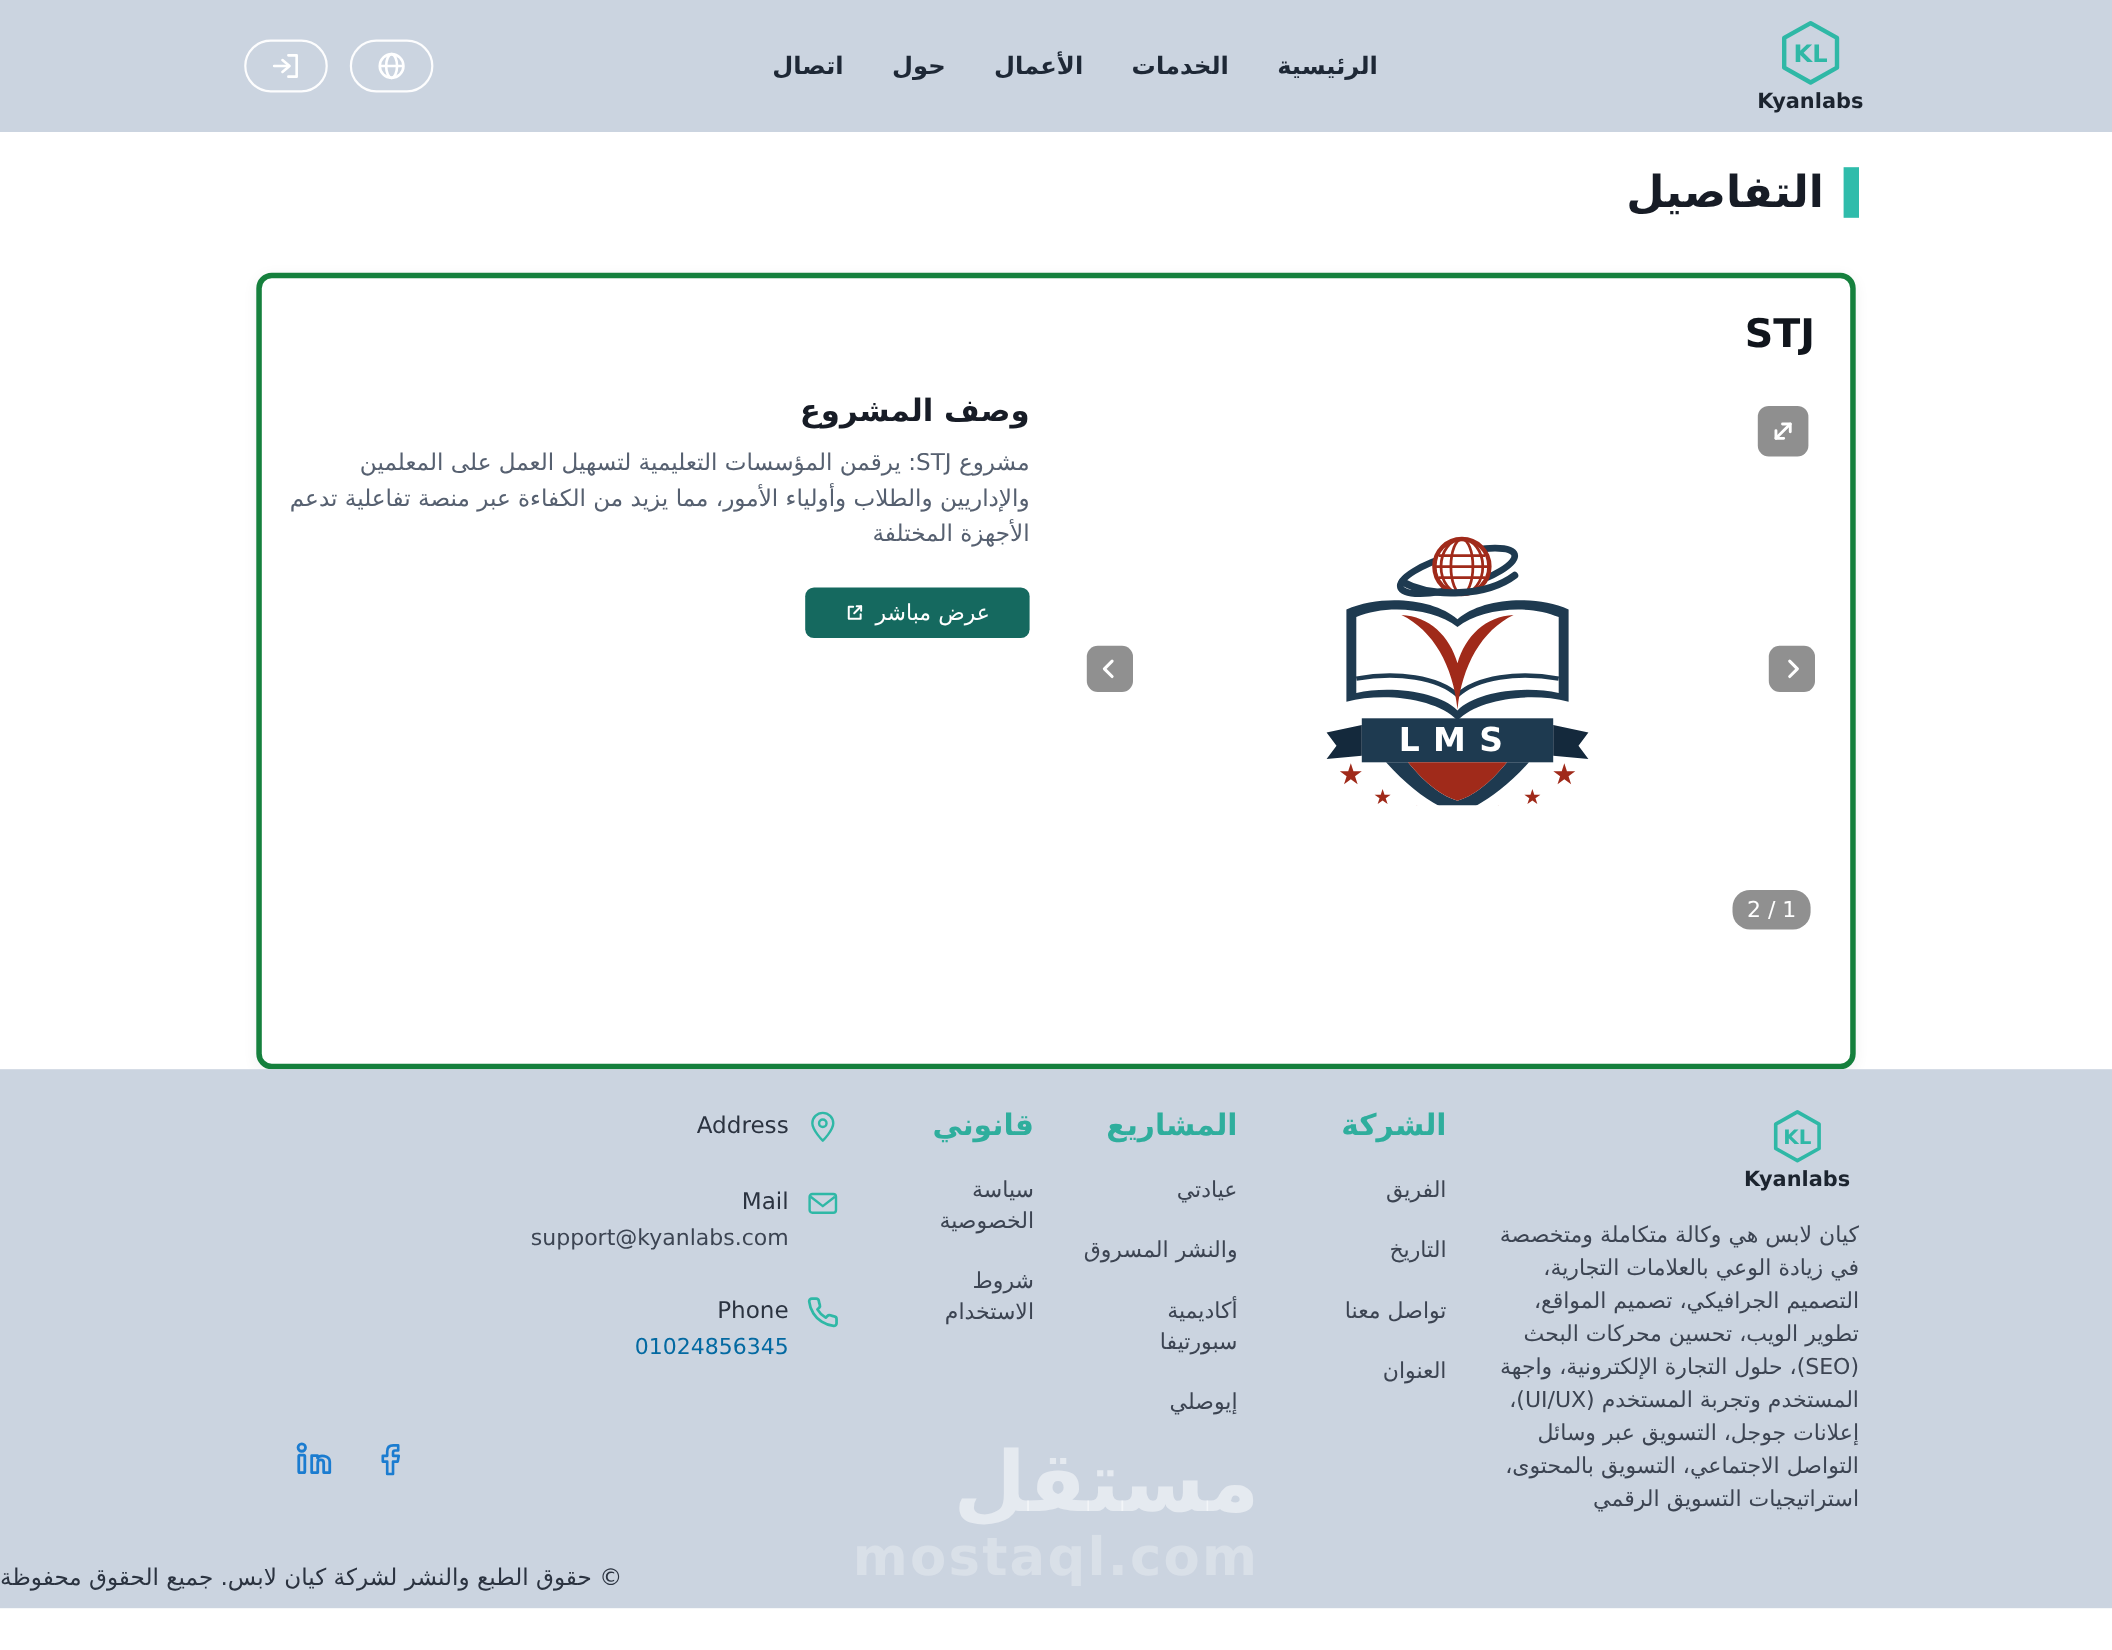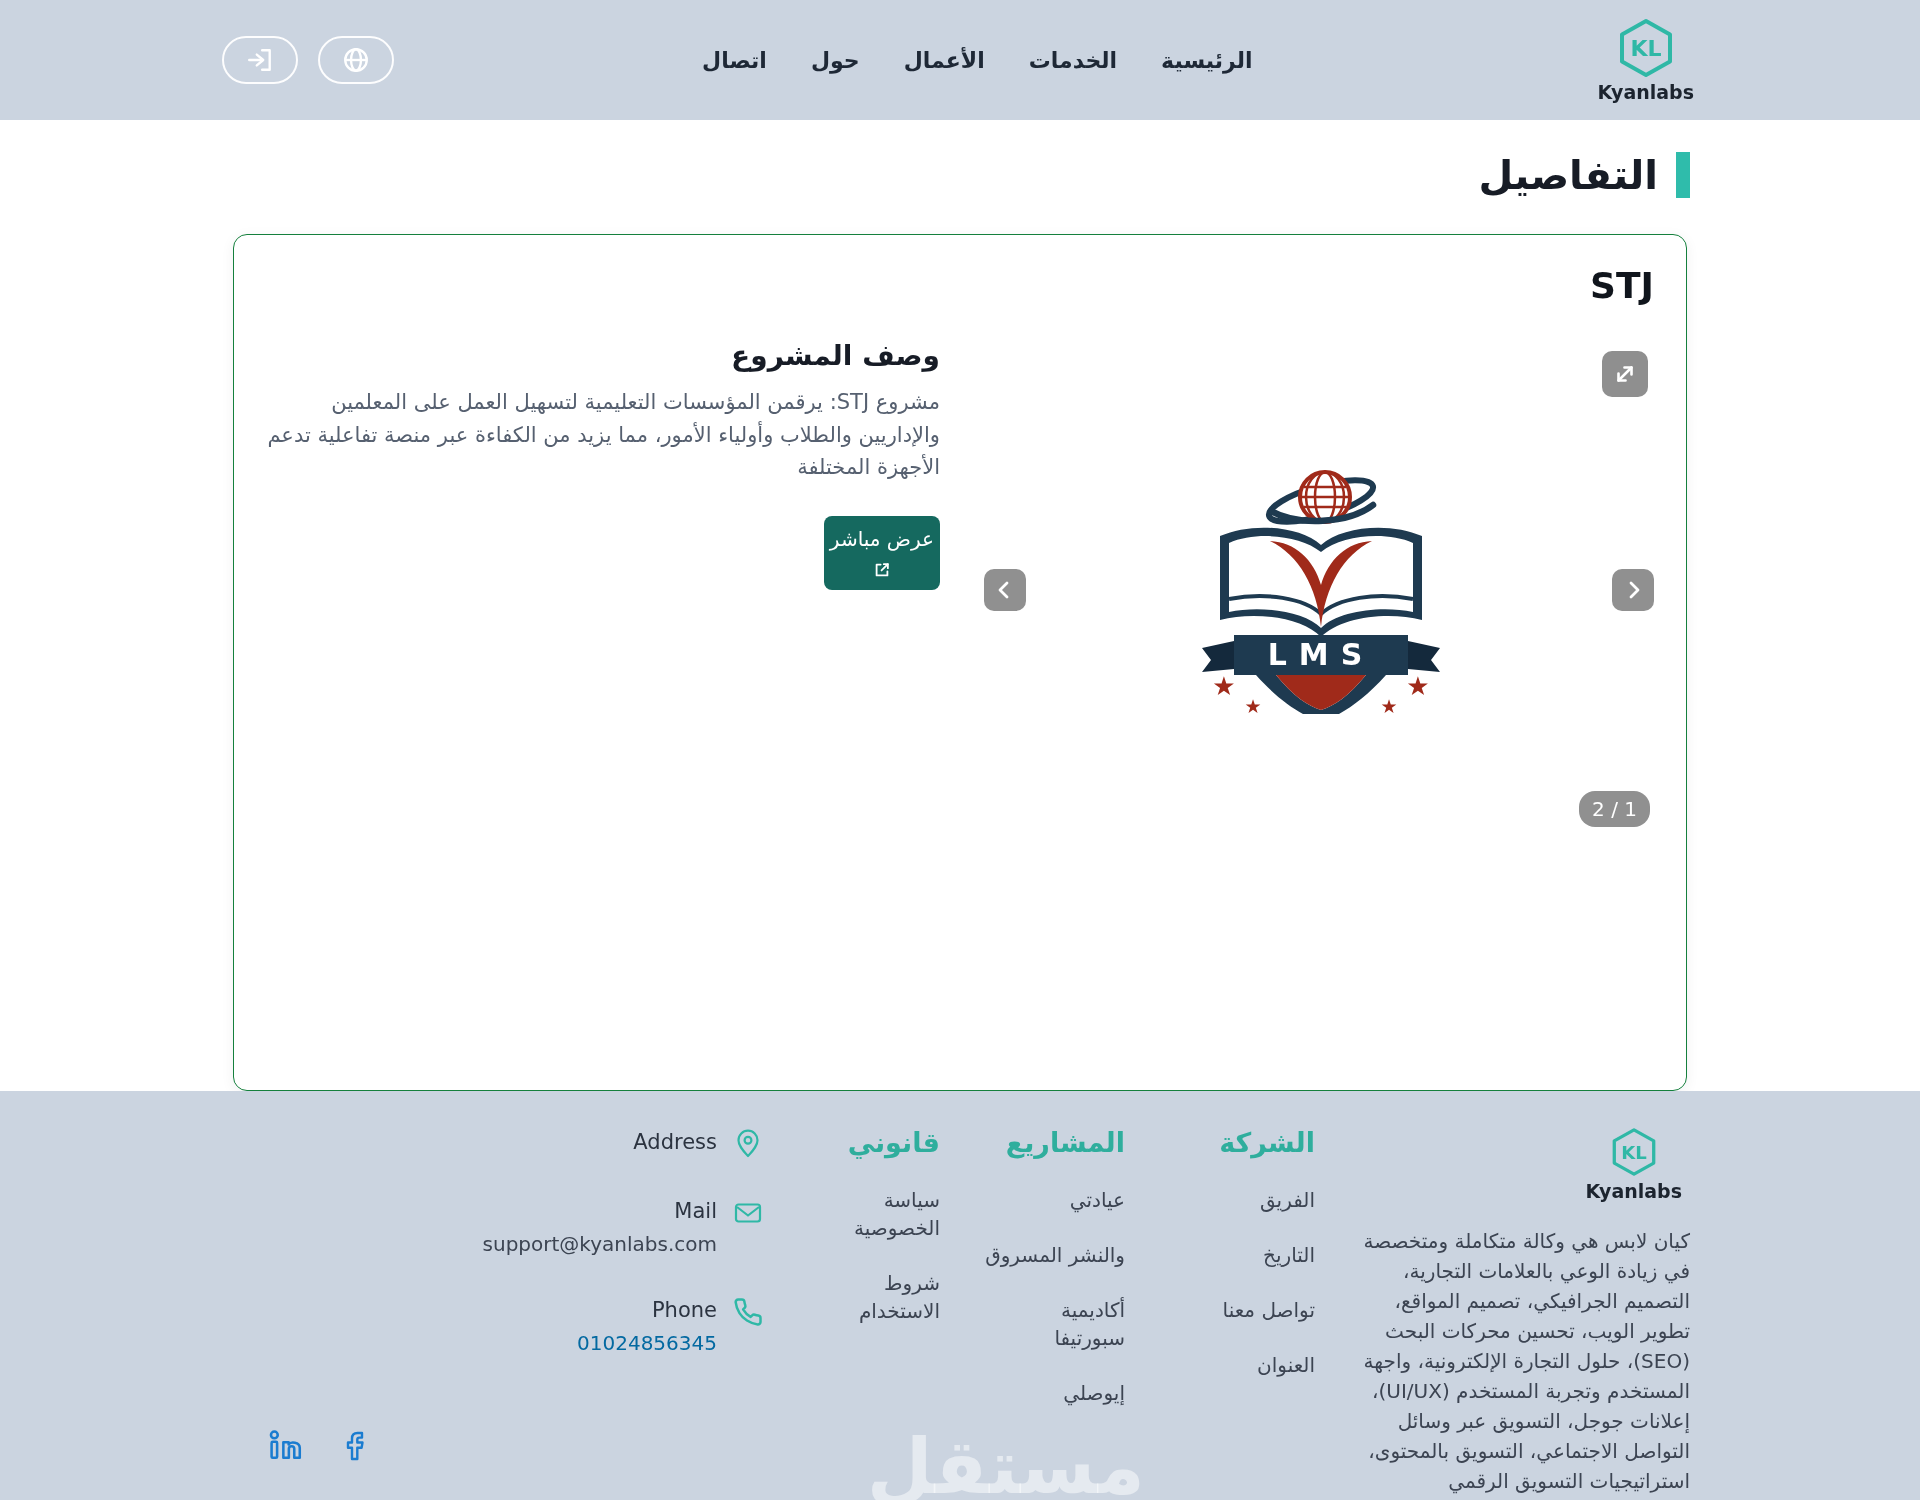--- a/index.html
+++ b/index.html
@@ -15,27 +15,27 @@
   .nav-link { font-size:22px; font-weight:600; color:#1e2836; cursor:pointer; }
   .header-actions { margin-right:auto; display:flex; gap:20px; }
   .pill { width:76px; height:48px; border:2px solid rgba(255,255,255,0.95); border-radius:24px; background:transparent; display:flex; align-items:center; justify-content:center; cursor:pointer; }
 
   
   .main { padding:32px 230px 0; }
   .title-row { display:flex; align-items:center; gap:18px; }
   .accent-bar { width:14px; height:46px; background:#2fbcab; }
   .page-title { font-size:40px; font-weight:800; color:#171c26; }
 
-  .card { position:relative; margin-top:36px; margin-right:3px; width:1454px; height:857px; background:#fff; border:1px solid #15803d; border-radius:14px; box-shadow:0 3px 14px rgba(20,30,50,0.06); }
+  .card { position:relative; margin-top:50px; margin-right:3px; width:1454px; height:724px; background:#fff; border:5px solid #15803d; border-radius:14px; box-shadow:0 3px 14px rgba(20,30,50,0.06); }
   .project-title { position:absolute; top:30px; right:32px; font-size:36px; font-weight:800; color:#10151c; }
   .expand-btn { position:absolute; top:116px; right:38px; width:46px; height:46px; background:#8f8f8f; border:none; border-radius:10px; display:flex; align-items:center; justify-content:center; cursor:pointer; }
   .desc-col { position:absolute; top:104px; right:746px; width:676px; }
   .desc-heading { font-size:28px; font-weight:800; color:#171c26; }
   .desc-text { margin-top:14px; font-size:21px; line-height:1.55; color:#566070; text-align:right; }
-  .live-btn { margin-top:32px; display:inline-flex; align-items:center; gap:10px; background:#15695f; color:#fff; border:none; border-radius:8px; padding:11px 6px; font-size:20px; cursor:pointer; font-family:inherit;flex-direction:column; }
+  .live-btn { margin-top:32px; display:inline-flex; align-items:center; gap:10px; background:#15695f; color:#fff; border:none; border-radius:8px; padding:11px 36px; font-size:20px; cursor:pointer; font-family:inherit; }
   .arrow-btn { position:absolute; width:42px; height:42px; background:#909090; border:none; border-radius:10px; display:flex; align-items:center; justify-content:center; cursor:pointer; }
   .arrow-left  { left:750px; top:334px; }
   .arrow-right { right:32px; top:334px; }
   .slide-counter { position:absolute; right:36px; top:556px; background:#909090; color:#fff; border-radius:16px; padding:6px 13px; font-size:20px; }
   .project-image { position:absolute; left:962px; top:224px; width:250px; height:255px; }
 
   
   .footer { position:relative; height:490px; background:#cbd4e0; padding:36px 230px 0; }
   .footer-cols { display:flex; gap:45px; position:relative; z-index:1; }
   .f-about { width:330px; }

